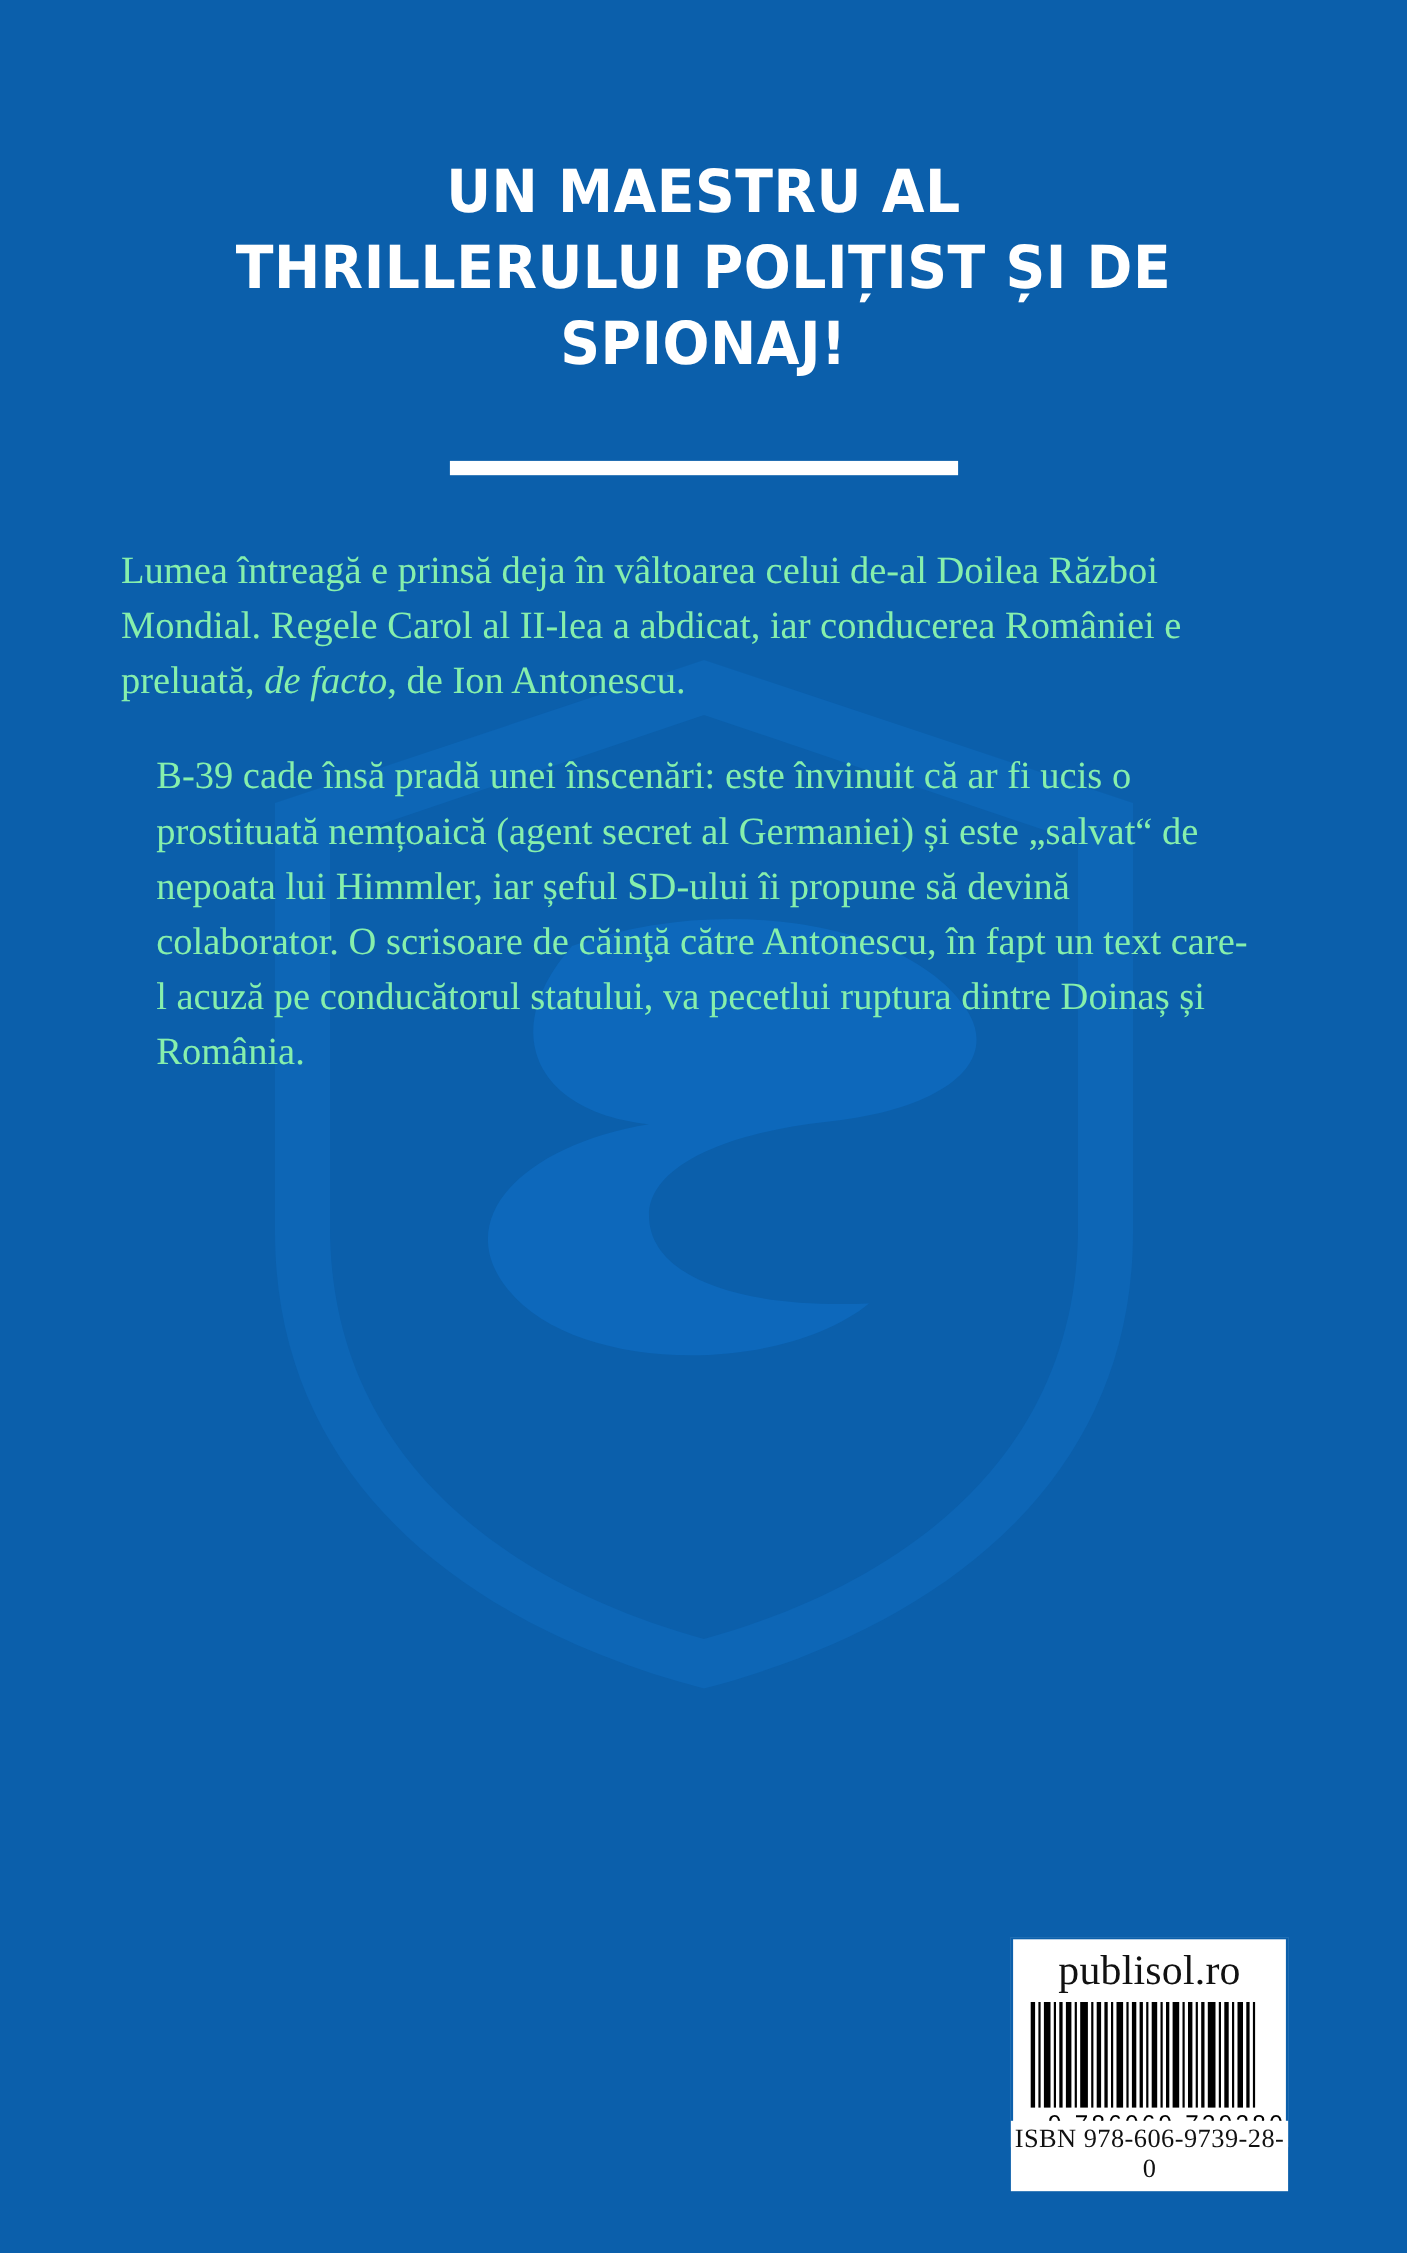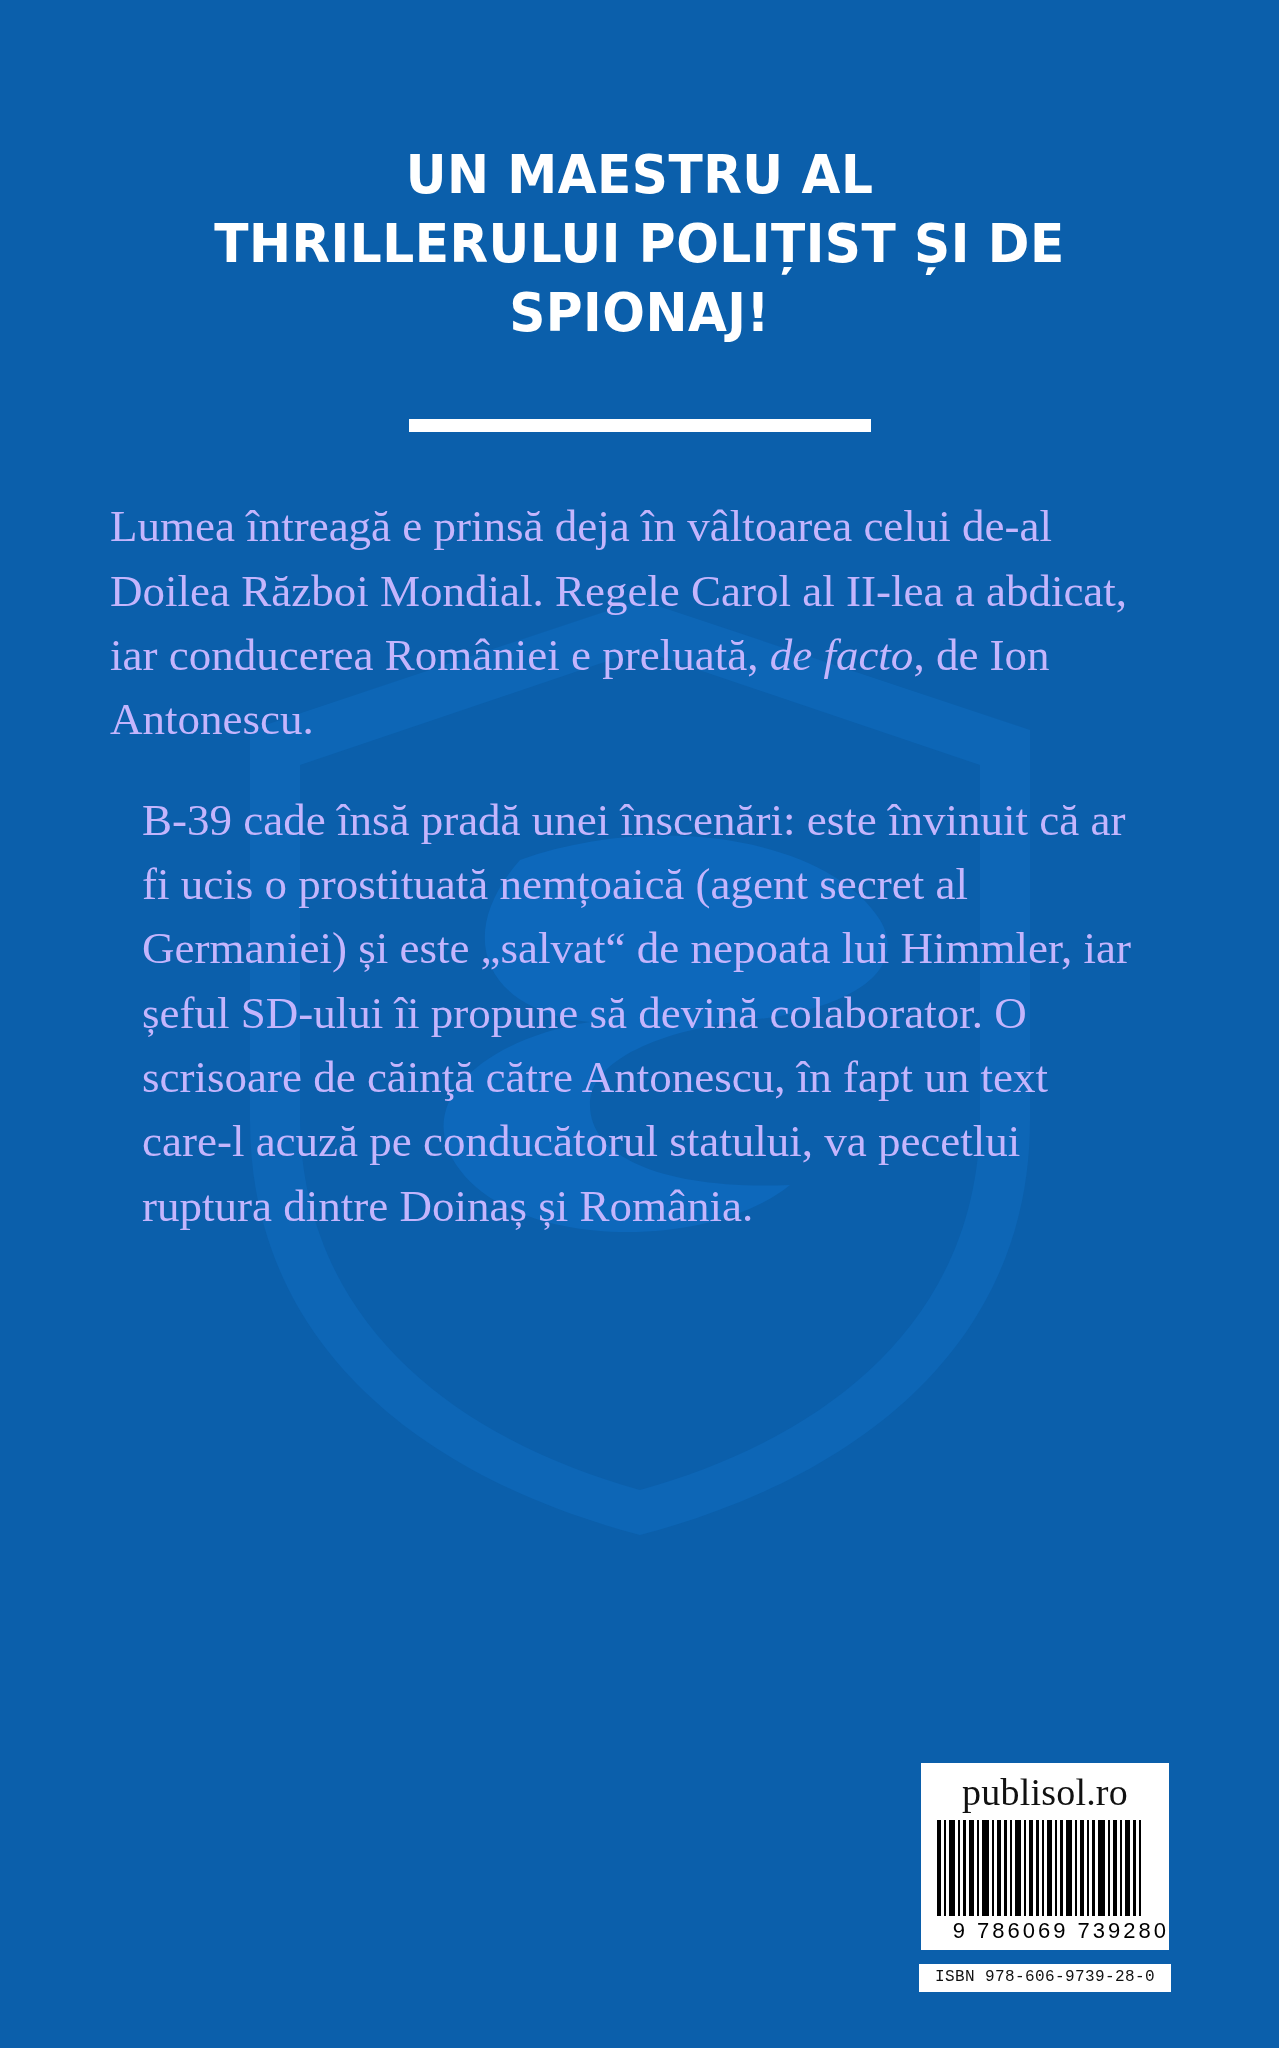--- a/index.html
+++ b/index.html
@@ -53,22 +53,22 @@
 
   .rule {
     width: 462px;
     height: 13px;
     background: #ffffff;
     margin: 72px auto 0 auto;
   }
 
   .blurb {
     margin-top: 62px;
-    color: #c4b5fd;
-    font-size: 45px;
+    color: #86efac;
+    font-size: 35px;
     line-height: 1.43;
     max-width: 1030px;
   }
   .blurb p {
     margin: 0 0 36px 0;
   }
   .blurb p:last-child {
     margin-bottom: 0;
     margin-left: 32px;
   }
@@ -109,22 +109,22 @@
   }
   .barcode-digits {
     font-family: "Liberation Sans", sans-serif;
     font-size: 22px;
     color: #000000;
     letter-spacing: 3px;
     padding: 2px 0 6px 0;
     text-align: right;
   }
   .isbn {
-    font-family: Liberation Mono, monospace;
-    font-size: 16px;
+    font-family: Liberation Serif, serif;
+    font-size: 24px;
     color: #111111;
     background: #ffffff;
     padding: 4px 0 6px 0;
     letter-spacing: 0.4px;
   }
   .isbn-wrap {
     position: absolute;
     right: 108px;
     bottom: 56px;
     width: 252px;

